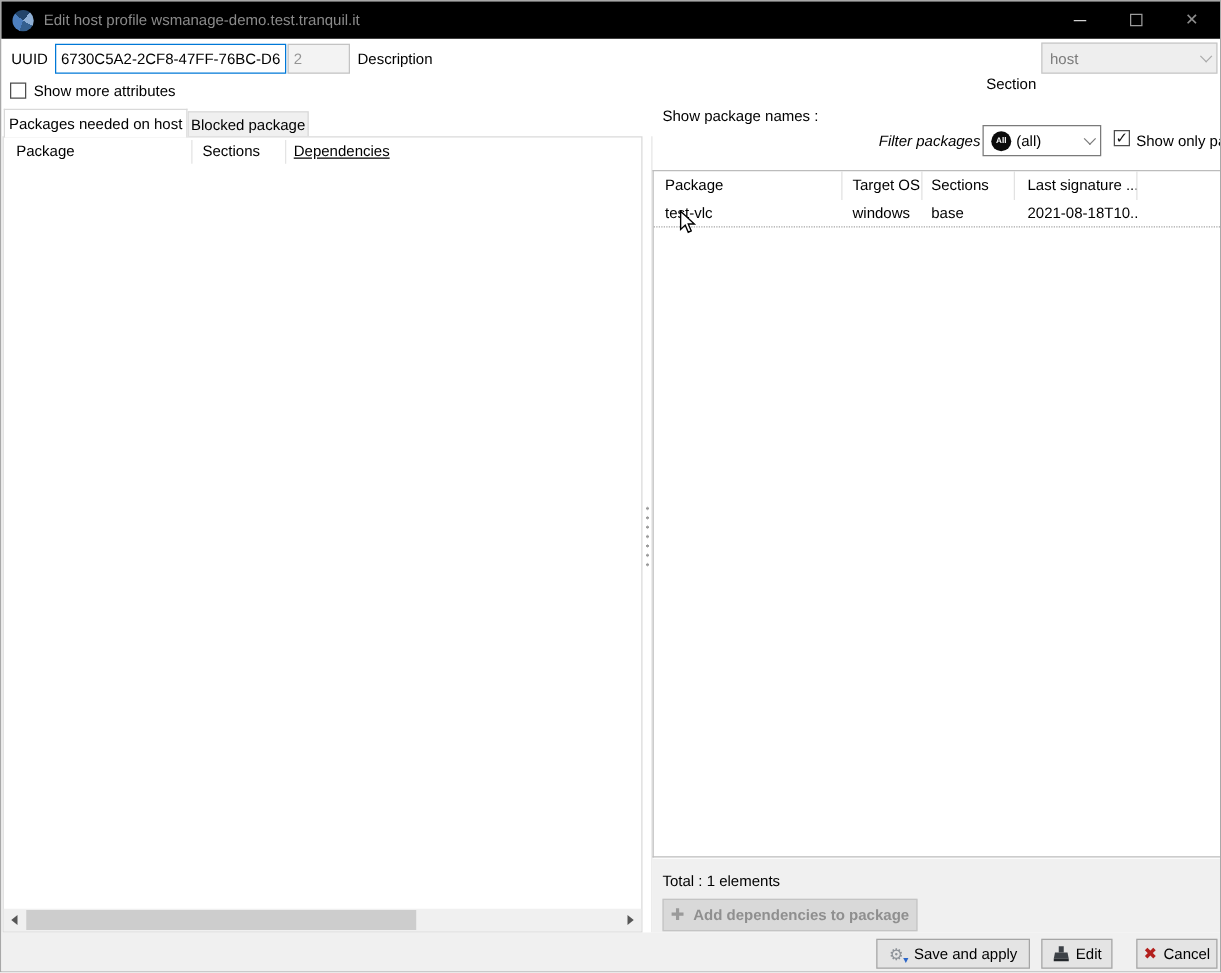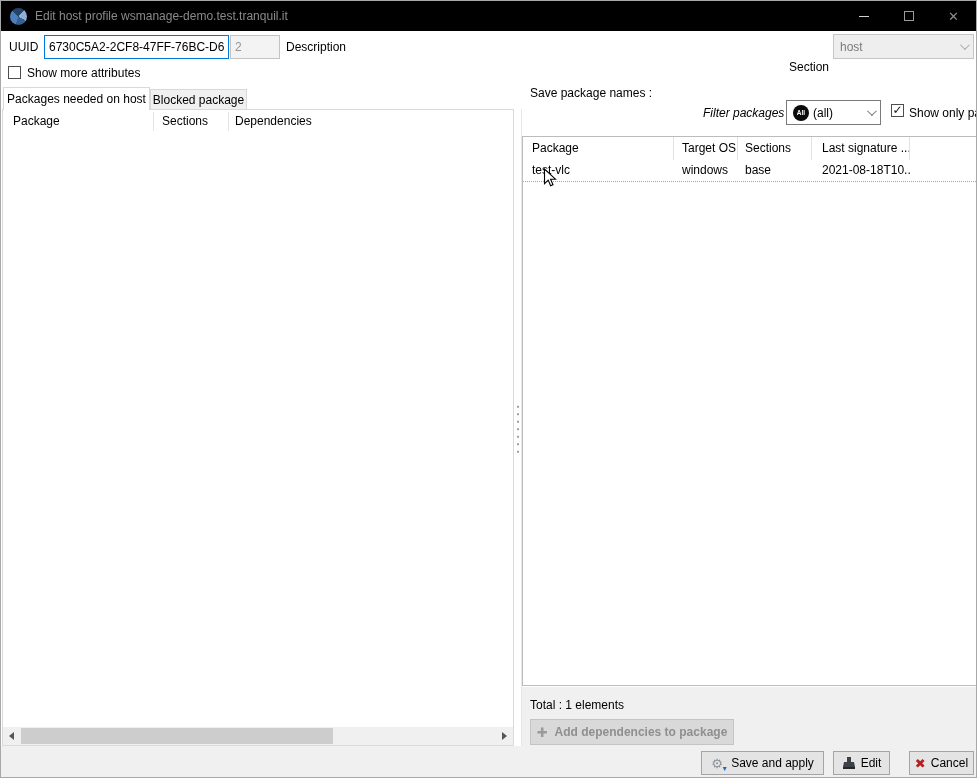--- a/index.html
+++ b/index.html
@@ -36,21 +36,21 @@
   
   .tab { position:absolute; background:#f0f0f0; border:1px solid #d9d9d9; display:flex; align-items:center; justify-content:center; font-size:12px; }
   #tab-needed { left:2px; top:86px; width:147px; height:23px; background:#fff; border-bottom:none; z-index:3; }
   #tab-blocked { left:149px; top:88px; width:97px; height:21px; }
 
   .left-panel { position:absolute; left:1px; top:108px; width:512px; height:637px; background:#fff; border:1px solid #dadada; z-index:1; }
   .lp-header { display:flex; height:23px; align-items:center; }
   .lp-header .hcell { height:19px; line-height:19px; border-right:1px solid #e4e4e4; }
   .lp-header .hc1 { width:151px; padding-left:10px; }
   .lp-header .hc2 { width:75px; padding-left:8px; }
-  .lp-header .hc3 { flex:1; padding-left:6px; border-right:none; }
+  .lp-header .hc3 { flex:1; padding-left:6px; border-right:none;text-decoration:underline; }
 
   
   .hscroll { position:absolute; left:0; bottom:0; width:510px; height:18px; background:#f0f0f0; }
   .hs-arrow { position:absolute; top:0; width:17px; height:18px; display:flex; align-items:center; justify-content:center; }
   .hs-left { left:0; } .hs-right { right:0; }
   .tri-l { width:0;height:0;border-top:4px solid transparent;border-bottom:4px solid transparent;border-right:5px solid #565656; }
   .tri-r { width:0;height:0;border-top:4px solid transparent;border-bottom:4px solid transparent;border-left:5px solid #565656; }
   .hs-thumb { position:absolute; left:18px; top:1px; width:312px; height:16px; background:#cdcdcd; }
 
   
@@ -158,21 +158,21 @@
       <div class="hs-arrow hs-right">
           <div class="tri-r"></div>
         </div>
     </div>
   </div>
 
   <div class="splitter">
     <div class="splitter-dots"></div>
   </div>
 
-  <div class="known-label">Save package names :</div>
+  <div class="known-label">Show package names :</div>
   <div class="filter-label">Filter packages</div>
   <div class="dropdown" id="filter-select">
     <span class="all-badge">All</span>
     <span>(all)</span>
     <span class="chevron"></span>
   </div>
   <div class="checkbox" style="left:890px; top:103px;">
     <span class="tick">✓</span>
   </div>
   <div class="showonly-label">Show only pa</div>

